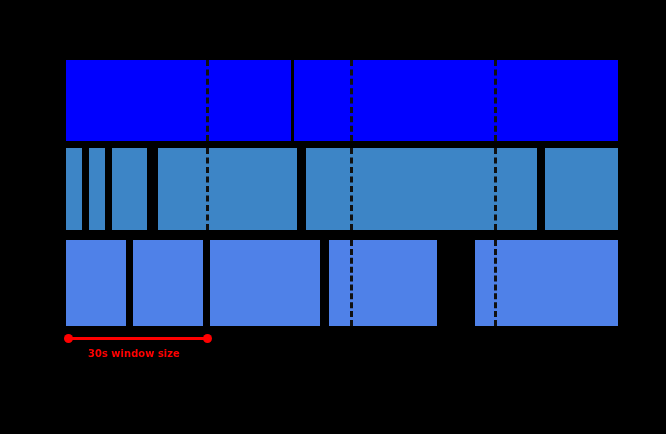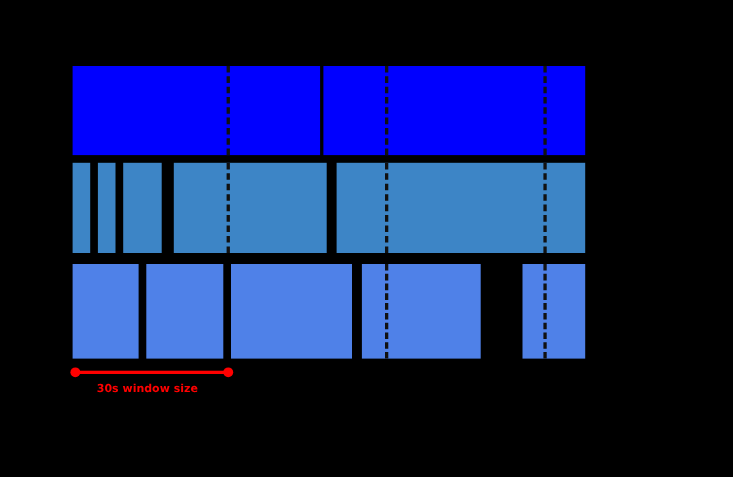--- a/index.html
+++ b/index.html
@@ -2,21 +2,21 @@
 <html><head>
 <meta charset="utf-8">
 <style>
   html, body {
     margin: 0;
     padding: 0;
     background: #000000;
   }
   #stage {
     position: relative;
-    width: 532px;
+    width: 618px;
     height: 434px;
     background: #000000;
     overflow: hidden;
     font-family: "DejaVu Sans", sans-serif;
   }
   .track {
     position: absolute;
     left: 0;
     width: 666px;
   }

